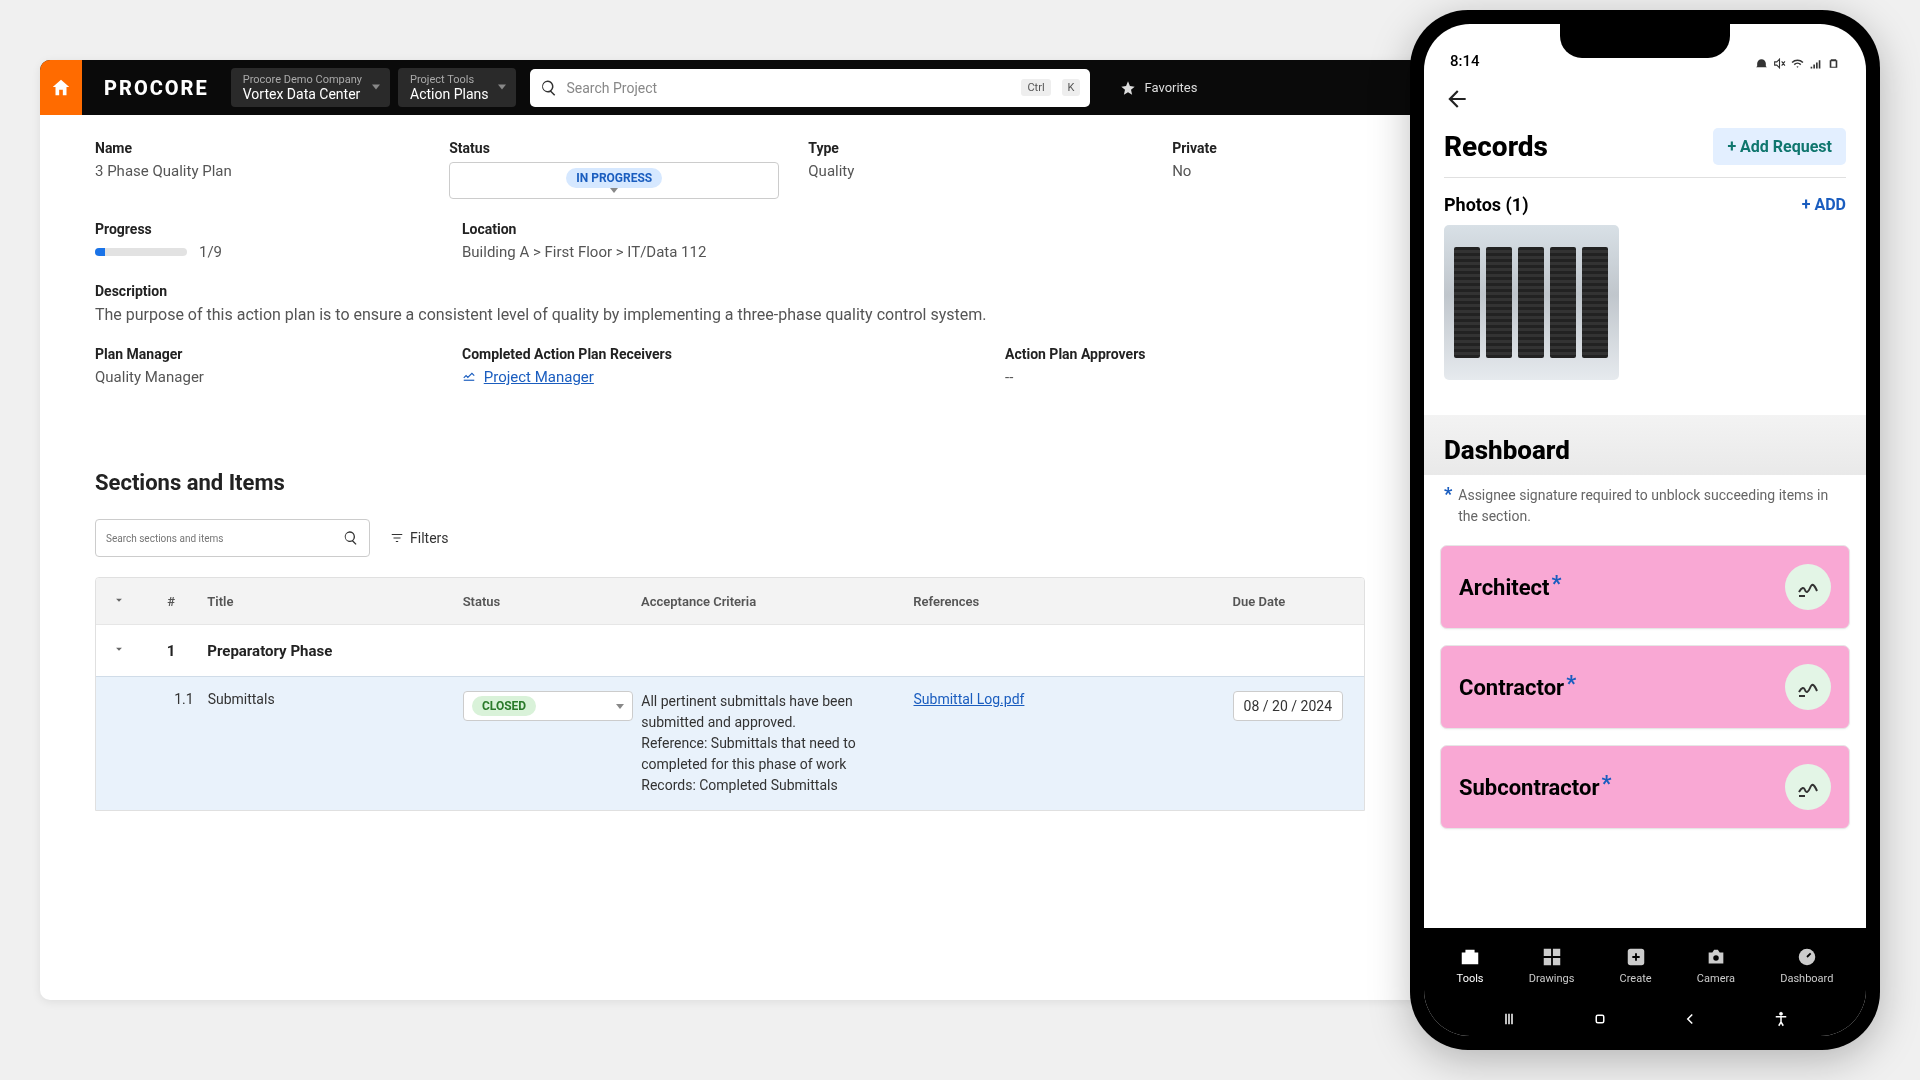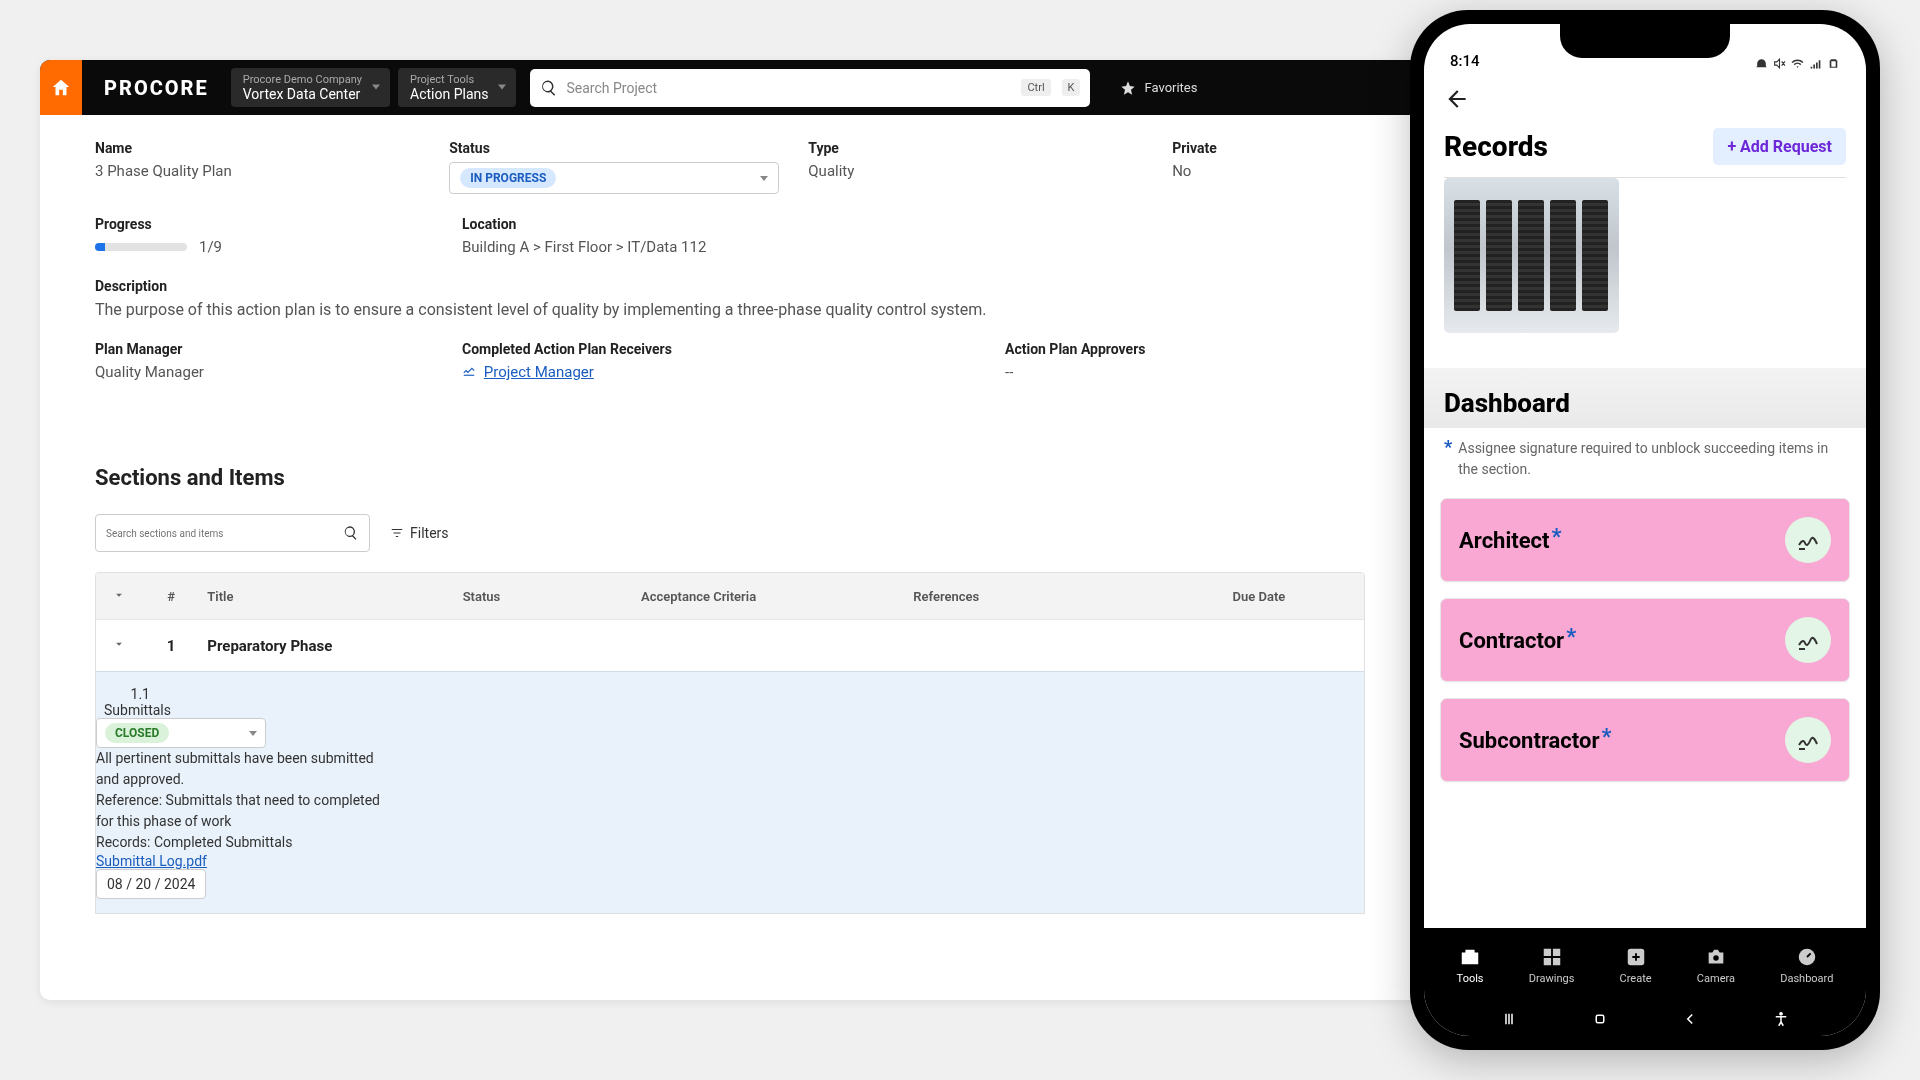--- a/index.html
+++ b/index.html
@@ -28,21 +28,21 @@
 
 .detail-card { padding: 25px 55px 35px 55px; border-bottom: 1px solid transparent; }
 .field-row { display: flex; margin-bottom: 22px; gap: 12px; }
 .field { }
 .field.c1 { width: 355px; }
 .field.c2 { width: 360px; }
 .field.c3 { width: 365px; }
 .field.c4 { width: 200px; }
 .field-label { color: #222; font-weight: 700; font-size: 14px; margin-bottom: 6px; }
 .field-val { color: #555; font-size: 15px; }
-.status-pill-wrap { border: 1px solid #ccc; border-radius: 4px; padding: 5px 10px; display: inline-flex; align-items: center; width: 330px; justify-content: space-between; }
+.status-pill-wrap { border: 1px solid #ccc; border-radius: 4px; padding: 5px 10px; display: inline-flex; align-items: center; width: 330px; justify-content: space-between; flex-direction: column; }
 .status-pill { background: #d6e8ff; color: #1a5dbf; font-size: 12px; font-weight: 700; padding: 3px 10px; border-radius: 10px; }
 .status-pill.closed { background: #d9f2d9; color: #2a7a2a; }
 .progress-row { display: flex; align-items: center; gap: 12px; }
 .progress-bar { width: 92px; height: 8px; background: #e2e2e2; border-radius: 4px; overflow: hidden; }
 .progress-bar-fill { height: 100%; background: #1a73e8; width: 11%; }
 .link-like { color: #1a5dbf; text-decoration: underline; cursor: pointer; }
 .icon-sig { display: inline-block; margin-right: 4px; }
 
 
 .sections-card { margin: 28px 0 0 0; padding: 20px 55px 0 55px; background: #fff; }
@@ -57,40 +57,40 @@
 .tbl { width: 100%; border: 1px solid #e0e0e0; border-radius: 4px 4px 0 0; overflow: hidden; }
 .tbl-head { display: flex; background: #f3f3f3; height: 46px; align-items: center; color: #555; font-size: 13px; font-weight: 600; }
 .col-exp { width: 50px; text-align: center; }
 .col-num { width: 60px; text-align: center; }
 .col-title { width: 280px; padding-left: 8px; }
 .col-status { width: 190px; }
 .col-ac { width: 290px; }
 .col-ref { width: 340px; }
 .col-due { width: 140px; }
 .tbl-section-row { display: flex; height: 52px; align-items: center; background: #fff; color: #222; font-size: 15px; font-weight: 700; border-top: 1px solid #e6e6e6; }
-.tbl-item-row { display: flex; padding: 14px 0; align-items: flex-start; background: #e9f2fb; color: #333; font-size: 14px; border-top: 1px solid #d0dce8; flex-direction: column; }
+.tbl-item-row { display: flex; padding: 14px 0; align-items: flex-start; background: #e9f2fb; color: #333; font-size: 14px; border-top: 1px solid #d0dce8; }
 .chev { display: inline-block; }
 .chev svg { width: 14px; height: 14px; fill: #666; }
 .status-select { border: 1px solid #ccc; border-radius: 4px; padding: 4px 8px; display: inline-flex; align-items: center; width: 170px; justify-content: space-between; background: #fff; }
 .due-box { border: 1px solid #ccc; border-radius: 4px; padding: 6px 10px; background: #fff; font-size: 14px; display: inline-block; }
 .caret-down { border-left: 4px solid transparent; border-right: 4px solid transparent; border-top: 5px solid #888; }
 
 
 .phone { position: absolute; right: 40px; top: 10px; width: 470px; height: 1040px; background: #000; border-radius: 58px; padding: 14px; box-shadow: 0 10px 40px rgba(0,0,0,0.25); }
 .phone-screen { width: 100%; height: 100%; background: #fff; border-radius: 46px; position: relative; overflow: hidden; }
 .notch { position: absolute; top: 0; left: 50%; transform: translateX(-50%); width: 170px; height: 34px; background: #000; border-radius: 0 0 22px 22px; z-index: 5; }
 .status-row { height: 50px; display: flex; align-items: flex-end; justify-content: space-between; padding: 0 26px 4px 26px; font-size: 15px; font-weight: 500; }
 .status-icons { display: flex; gap: 5px; }
 .status-icons svg { width: 13px; height: 13px; fill: #333; }
 .ph-header { padding: 6px 20px 0 20px; }
 .back-btn { padding: 6px 0 12px 0; }
 .back-btn svg { width: 26px; height: 26px; fill: #222; }
 .ph-title-row { display: flex; align-items: center; justify-content: space-between; padding-bottom: 12px; border-bottom: 1px solid #e0e0e0; }
 .ph-title { font-size: 28px; font-weight: 800; }
-.add-req-btn { background: #e3efff; color: #6d28d9; font-weight: 700; font-size: 16px; padding: 9px 14px; border-radius: 5px; cursor: pointer; }
+.add-req-btn { background: #e3efff; color: #0f766e; font-weight: 700; font-size: 16px; padding: 9px 14px; border-radius: 5px; cursor: pointer; }
 .ph-sub-row { display: flex; align-items: center; justify-content: space-between; padding: 16px 0 10px 0; }
 .ph-sub-title { font-size: 18px; font-weight: 700; }
 .add-link { color: #1a5dbf; font-weight: 700; font-size: 16px; cursor: pointer; }
 .photo-thumb { width: 175px; height: 155px; border-radius: 5px; background: linear-gradient(180deg,#d8e0e6 0%,#c0c6cc 45%,#e6eaee 100%); position: relative; overflow: hidden; }
 .rack { position: absolute; top: 22px; bottom: 22px; width: 26px; background: repeating-linear-gradient(180deg,#222 0 3px,#333 3px 6px); border-radius: 2px; }
 .rack.r1{ left:10px; } .rack.r2{ left:42px; } .rack.r3{ left:74px; } .rack.r4{ left:106px; } .rack.r5{ left:138px; }
 .ph-section { background: linear-gradient(180deg,#f3f3f3,#e9e9e9); padding: 20px 20px 10px 20px; margin-top: 35px; }
 .ph-section h2 { font-size: 26px; font-weight: 800; }
 .ph-note { padding: 10px 20px 18px 20px; font-size: 14px; color: #666; display: flex; gap: 6px; line-height: 1.5; }
 .ph-note .ast { color: #1a5dbf; font-weight: 800; font-size: 18px; line-height: 1; }
@@ -308,20 +308,24 @@
     <div class="ph-header">
       <div class="back-btn">
         <svg viewBox="0 0 24 24">
             <path d="M20 11H7.8l5.6-5.6L12 4l-8 8 8 8 1.4-1.4L7.8 13H20z"></path>
           </svg>
       </div>
       <div class="ph-title-row">
         <div class="ph-title">Records</div>
         <div class="add-req-btn">+ Add Request</div>
       </div>
+      <div class="ph-sub-row">
+        <div class="ph-sub-title">Photos (1)</div>
+        <div class="add-link">+ ADD</div>
+      </div>
       <div class="photo-thumb">
         <div class="rack r1"></div>
           <div class="rack r2"></div>
           <div class="rack r3"></div>
           <div class="rack r4"></div>
           <div class="rack r5"></div>
       </div>
     </div>
 
     <div class="ph-section">

